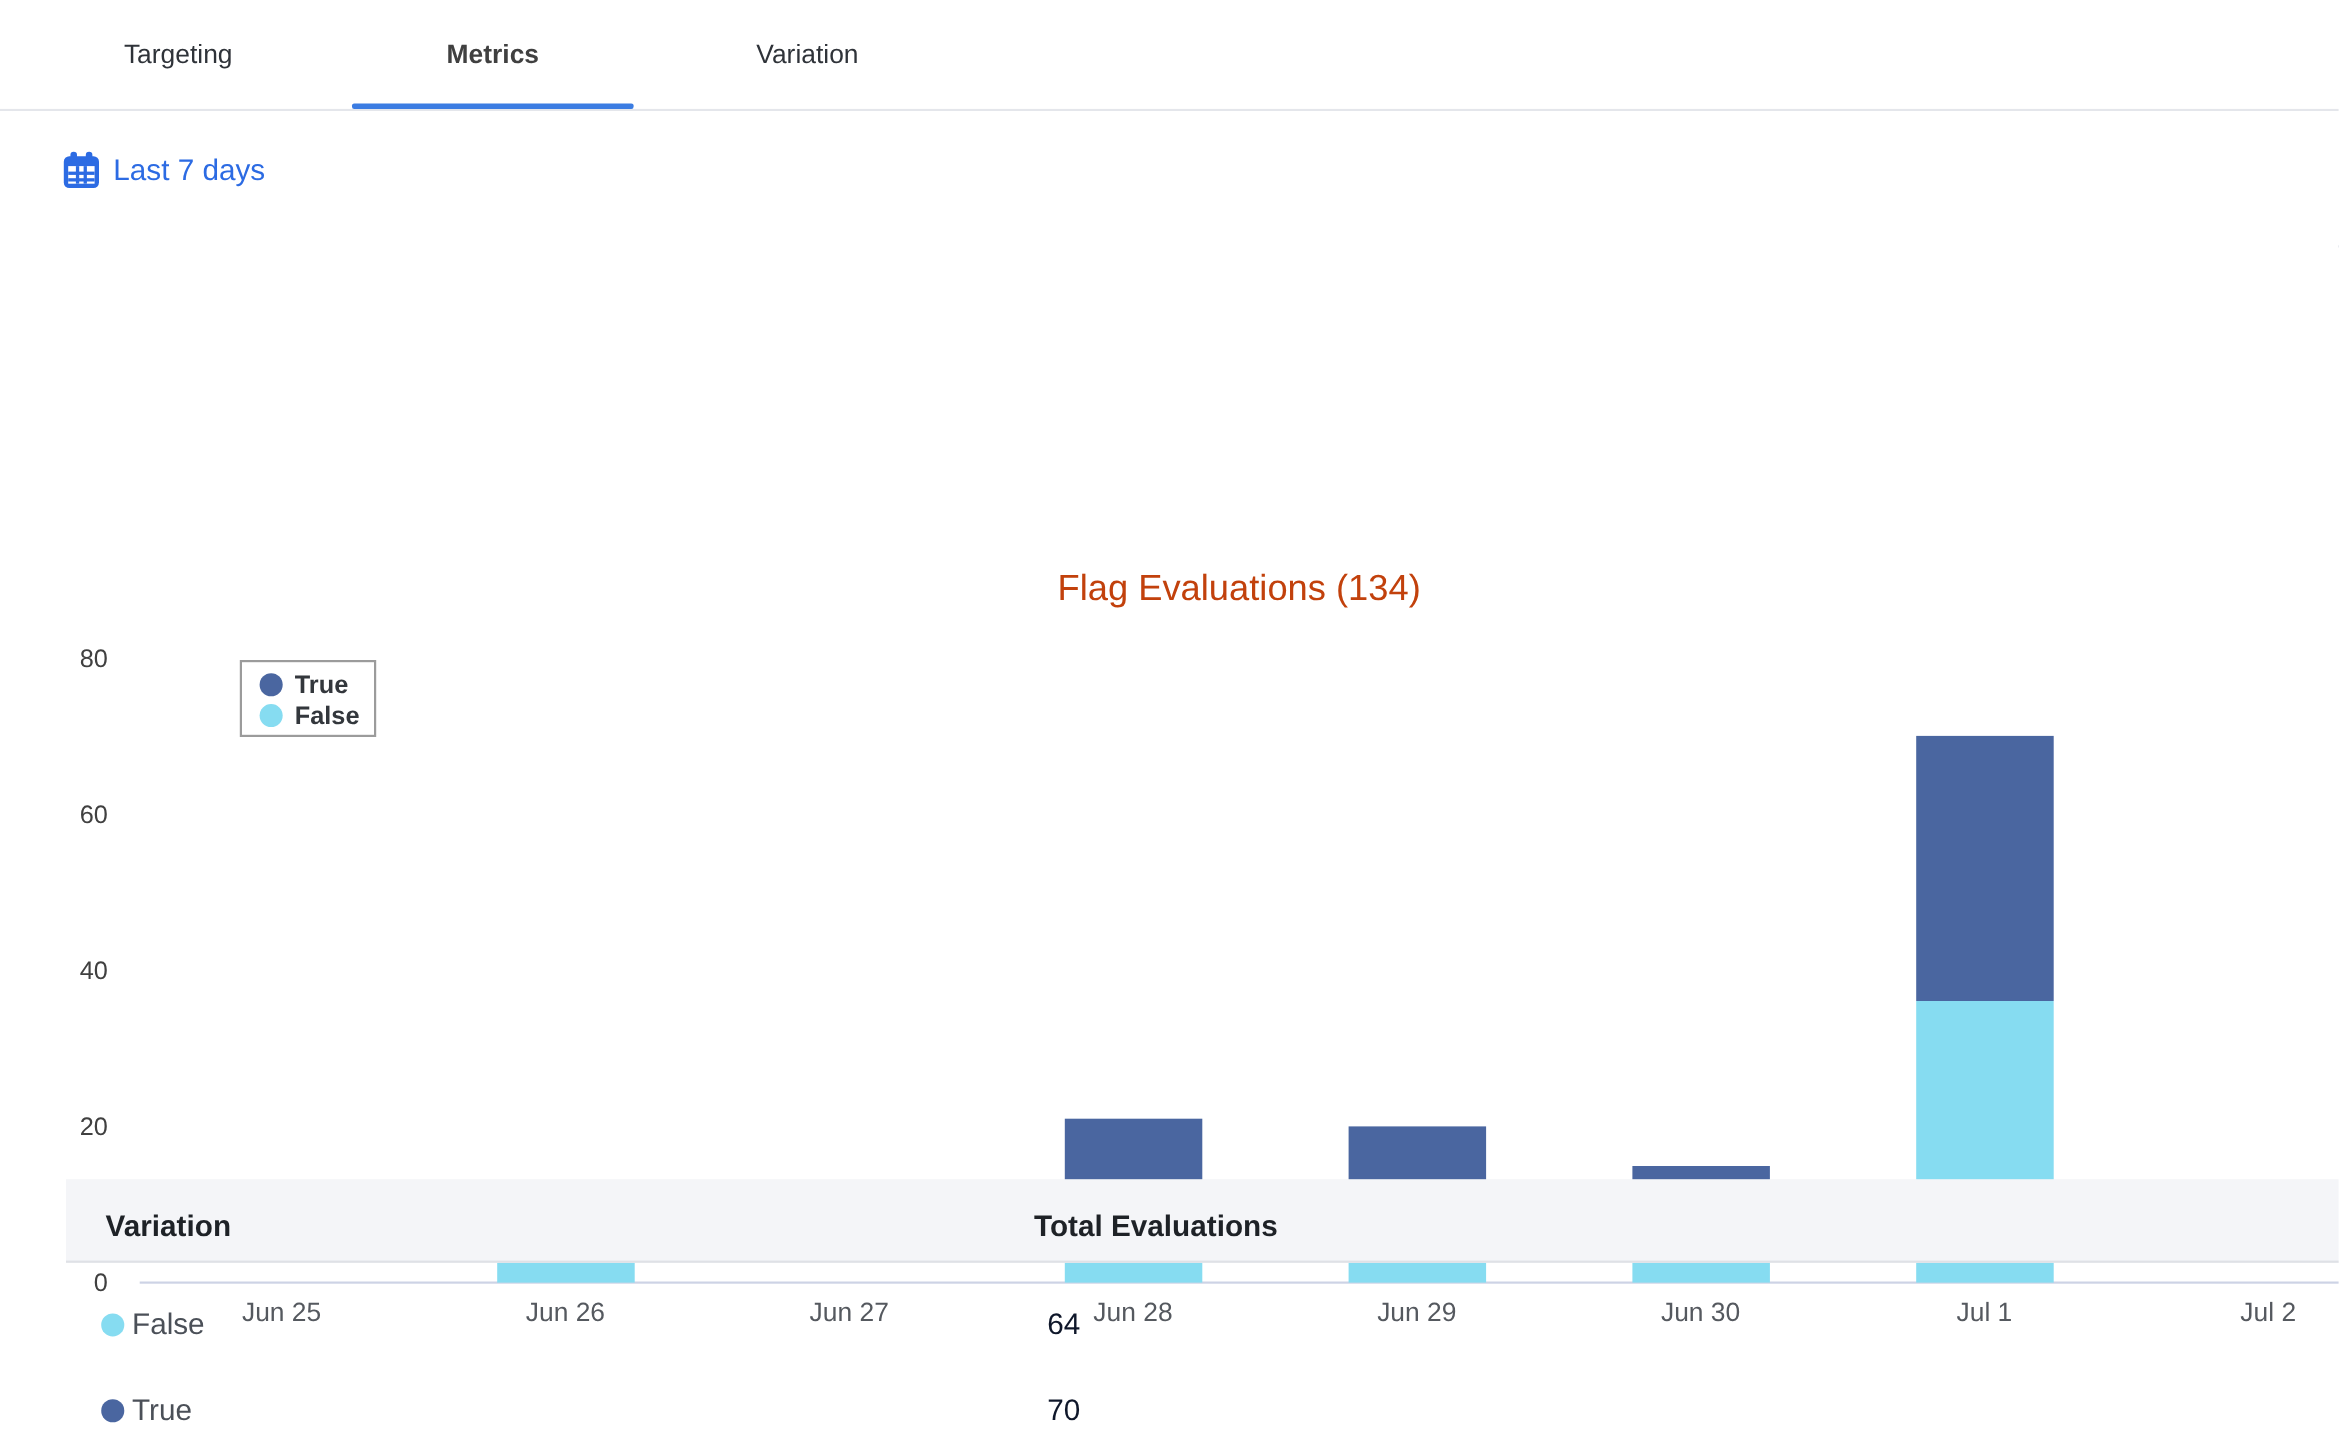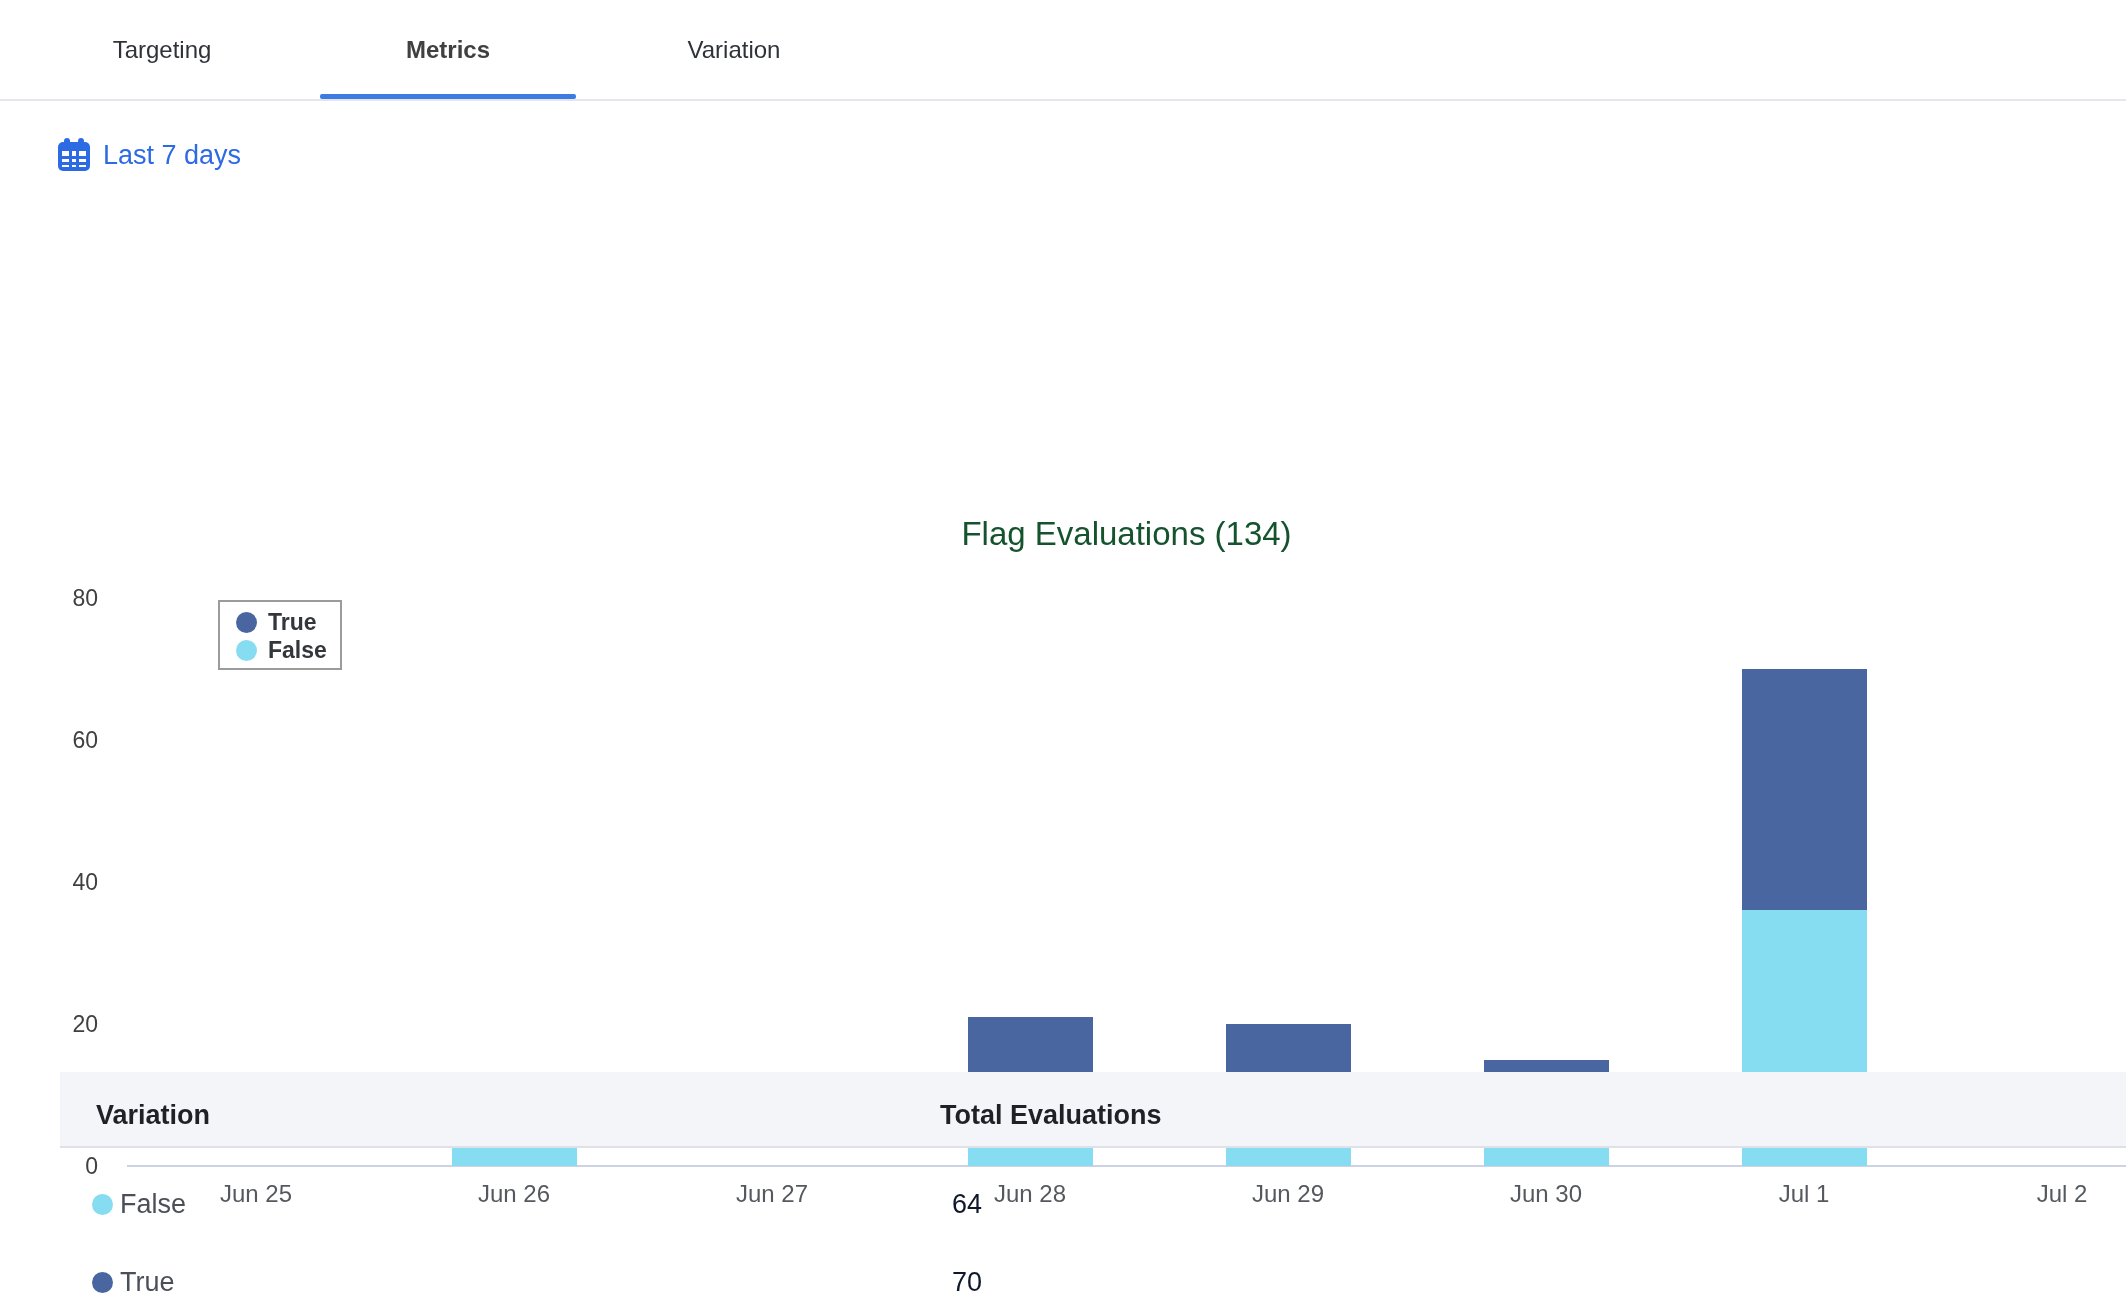--- a/index.html
+++ b/index.html
@@ -21,21 +21,21 @@
   
   #filterrow { position:absolute; left:0; top:101px; width:2126px; height:124px;
                background:#ffffff; border-bottom:2px solid #aab1c5; }
   #daterange { position:absolute; left:57px; top:36px; display:flex;
                align-items:center; gap:12px; color:#2c6be3; font-size:27px;
                cursor:pointer; }
 
   
   #chart { position:absolute; left:0; top:215px; width:2126px; height:845px; background:#fff; }
   #chart-title { position:absolute; left:127px; top:300px; width:1999px;
-                 text-align:center; font-size:33px; font-weight:500; color:#14532d; }
+                 text-align:center; font-size:33px; font-weight:500; color:#c2410c; }
   #legend { position:absolute; left:218px; top:385px; width:124px; height:70px;
             background:#fff; border:2px solid #9b9b9b; padding:6px 0 0 16px; }
   .legend-row { display:flex; align-items:center; gap:11px; height:28px; }
   .legend-dot { width:21px; height:21px; border-radius:50%; flex:0 0 auto; }
   .legend-label { font-size:23px; font-weight:bold; color:#33373c; }
 
   .ytick { position:absolute; left:0; width:98px; text-align:right;
            font-size:23px; color:#404040; height:28px; line-height:28px; }
   #baseline { position:absolute; left:127px; top:950px; width:1999px; height:2px;
               background:#cdd3e5; }

